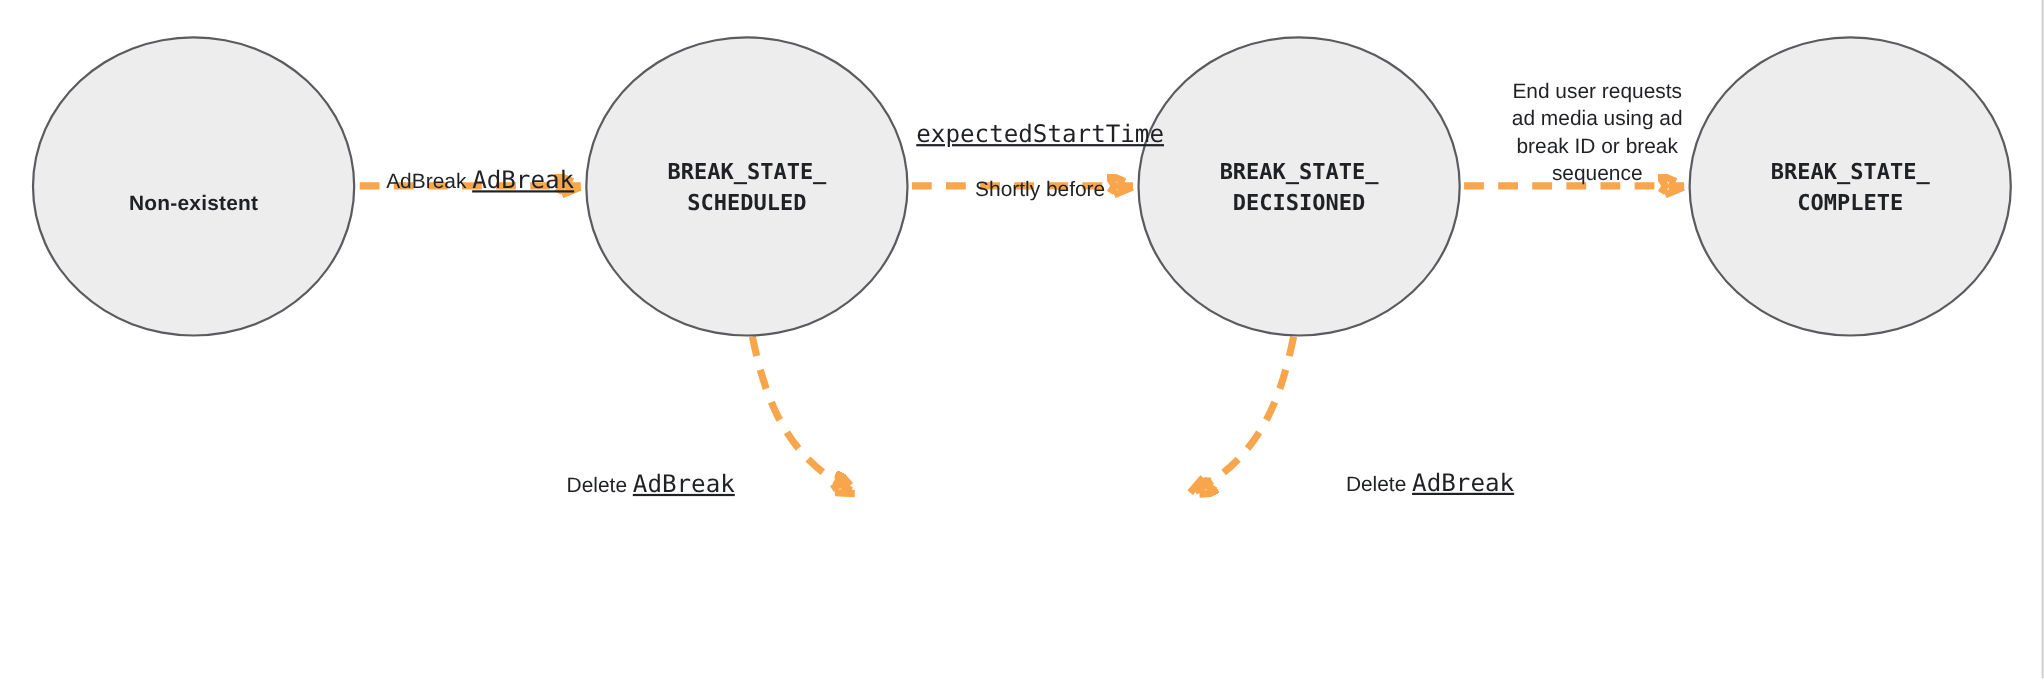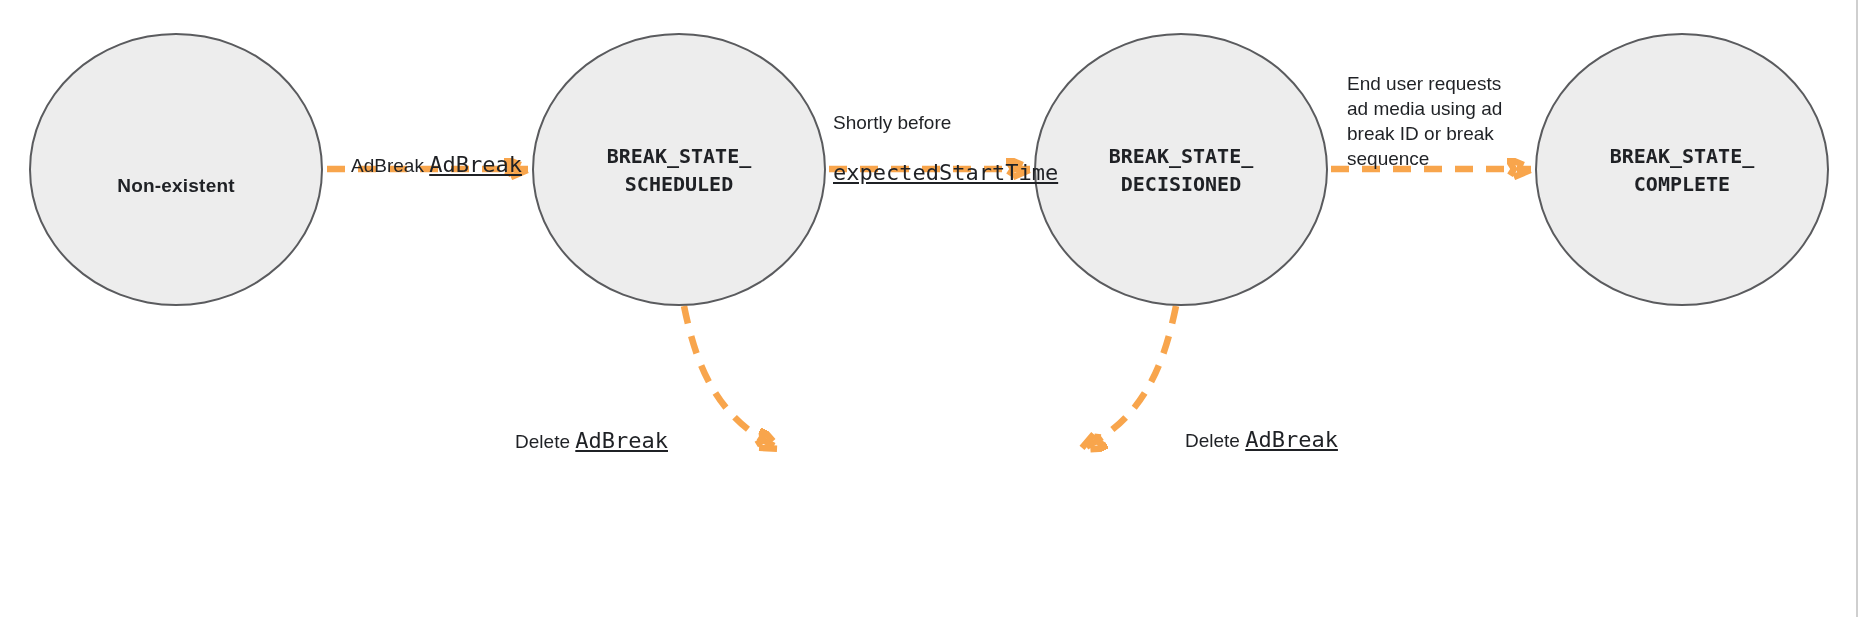--- a/index.html
+++ b/index.html
@@ -52,20 +52,21 @@
     font-weight: bold;
     font-size: 20px;
     line-height: 28px;
     white-space: pre-line;
   }
   .edge-label {
     position: absolute;
     font-size: 19px;
     line-height: 25px;
     white-space: pre-line;
+    text-align: center;
   }
   .edge-label .code {
     font-family: "DejaVu Sans Mono", monospace;
     font-size: 22px;
     text-decoration: underline;
   }
   .edge-label .block { display: block; }
   .ta-center { text-align: center; }
   .ta-right  { text-align: right; }
 </style>
@@ -105,22 +106,22 @@
     <span class="label-code">BREAK_STATE_
 COMPLETE</span>
   </div>
 
 
   <div class="edge-label ta-center" style="left:329px; top:127px; width:215px;">
     <span>AdBreak </span><span class="code">AdBreak</span>
   </div>
 
   <div class="edge-label" style="left:833px; top:85px;">
+    <span class="block code">expectedStartTime</span>
     <span class="block">Shortly before</span>
-    <span class="block code">expectedStartTime</span>
   </div>
 
   <div class="edge-label" style="left:1347px; top:46px; width:210px;">
     <span>End user requests
 ad media using ad
 break ID or break
 sequence</span>
   </div>
 
   <div class="edge-label ta-right" style="left:468px; top:403px; width:200px;">

